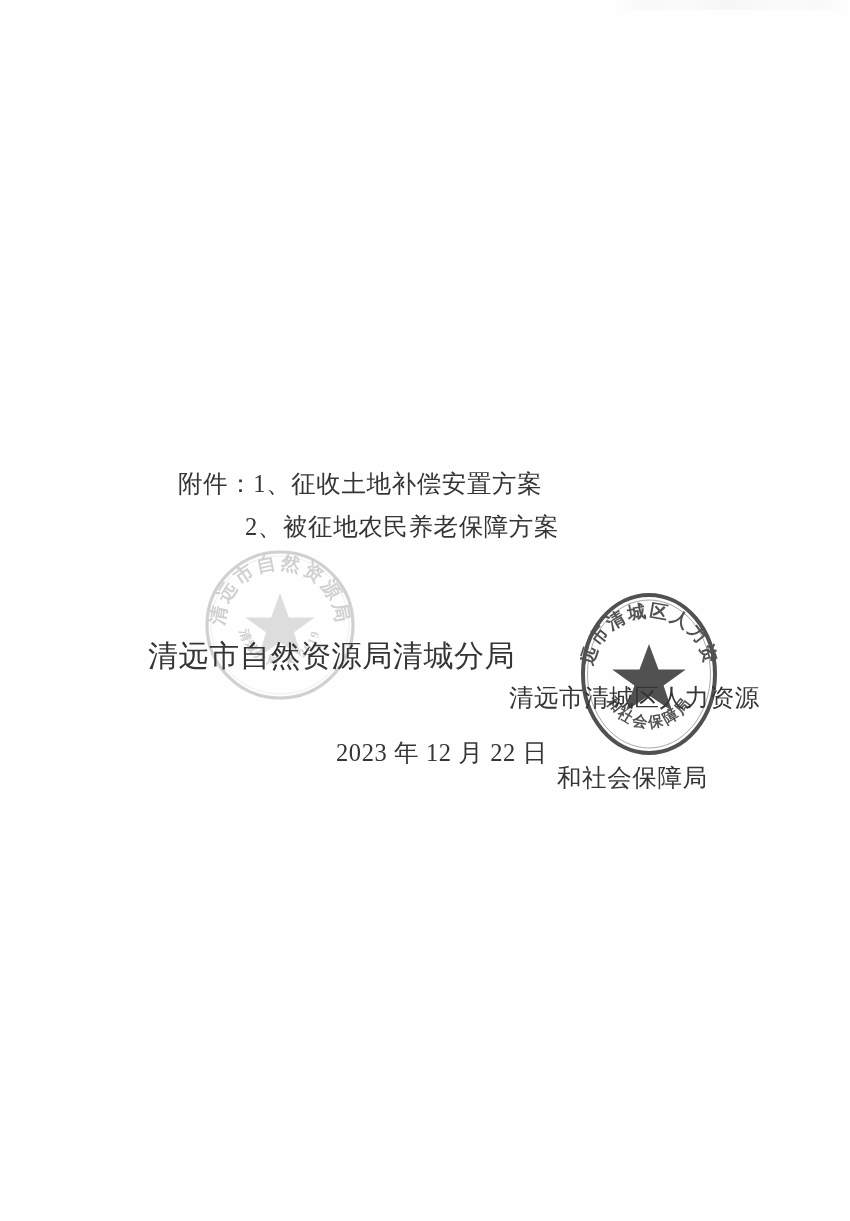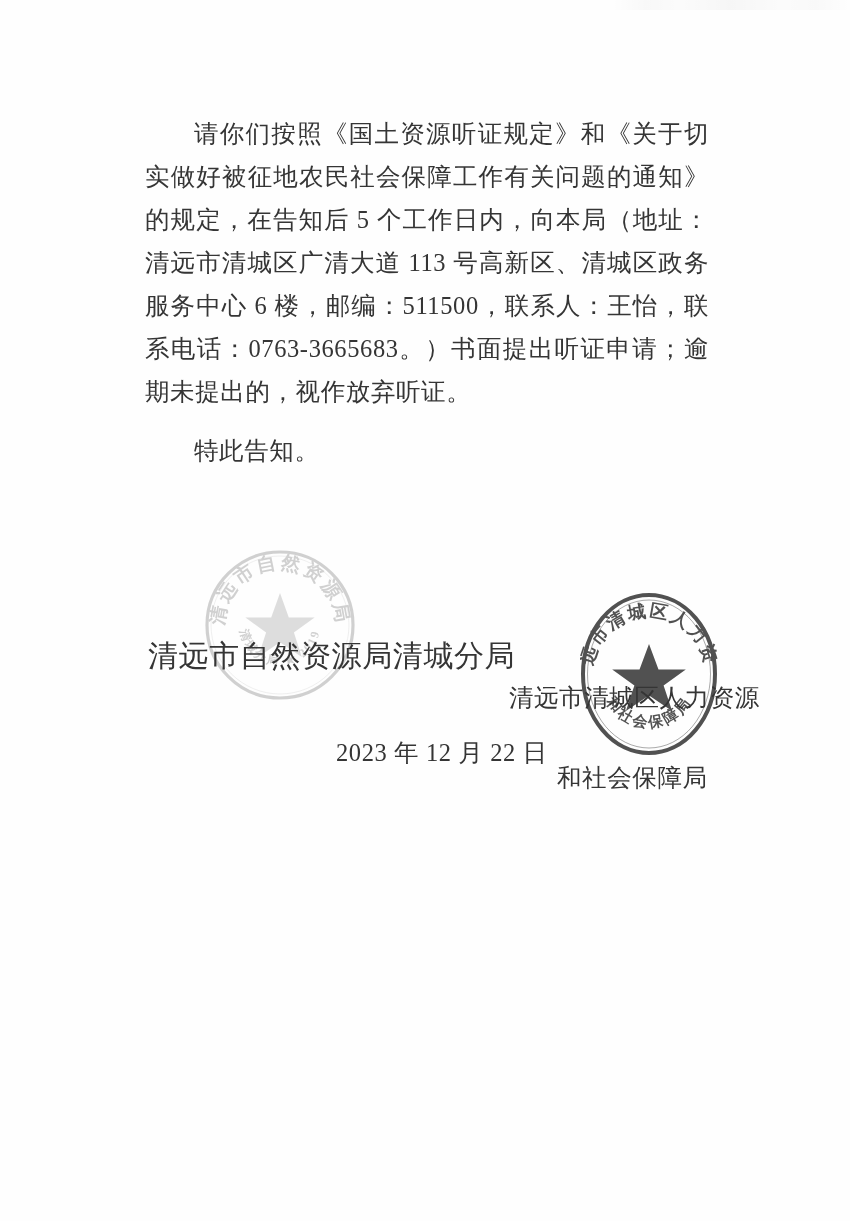--- a/index.html
+++ b/index.html
@@ -146,25 +146,25 @@
     font-weight: bold;
   }
 </style>
 </head>
 <body>
 
 <div id="page">
 
   <div class="scan-noise"></div>
 
-  <div class="body-block">
-    <p class="para">请你们按照《国土资源听证规定》和《关于切实做好被征地农民社会保障工作有关问题的通知》的规定，在告知后 5 个工作日内，向本局（地址：清远市清城区广清大道 113 号高新区、清城区政务服务中心 6 楼，邮编：511500，联系人：王怡，联系电话：0763-3665683。）书面提出听证申请；逾期未提出的，视作放弃听证。</p>
-    <p class="para">特此告知。</p>
-  </div>
-
+
+  <div class="attachments">
+    <div class="attach-line">附件：1、征收土地补偿安置方案</div>
+    <div class="attach-line indented">2、被征地农民养老保障方案</div>
+  </div>
 
   <div class="seal" id="seal-natural-resources">
     <svg viewBox="0 0 152 152" xmlns="http://www.w3.org/2000/svg">
       <defs>
         <path id="arcTop1" d="M 20,76 A 56,56 0 0 1 132,76" fill="none"></path>
         <path id="arcBot1" d="M 36,76 A 40,40 0 0 0 116,76" fill="none"></path>
       </defs>
       <circle cx="76" cy="76" r="73" fill="none" stroke="#6a6a6a" stroke-width="3.2"></circle>
       <circle cx="76" cy="76" r="69" fill="none" stroke="#6a6a6a" stroke-width="0.7" opacity="0.5"></circle>
 

